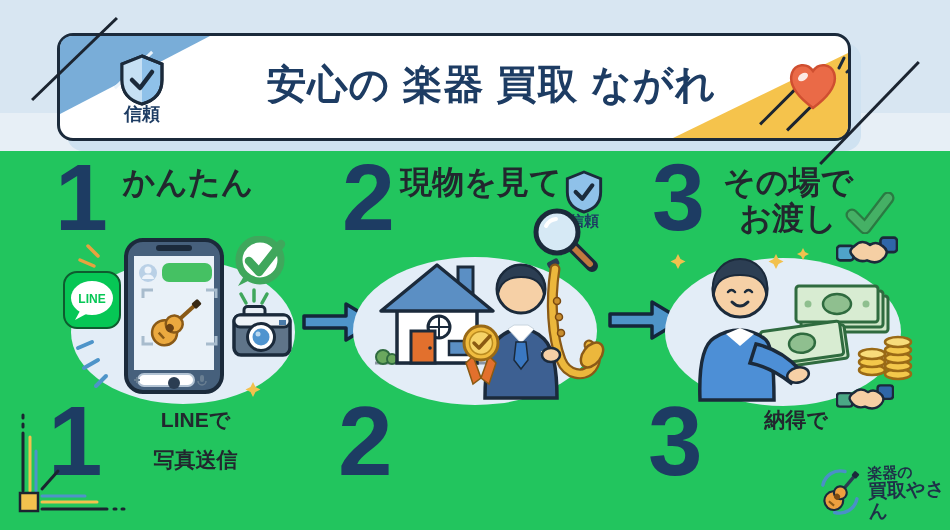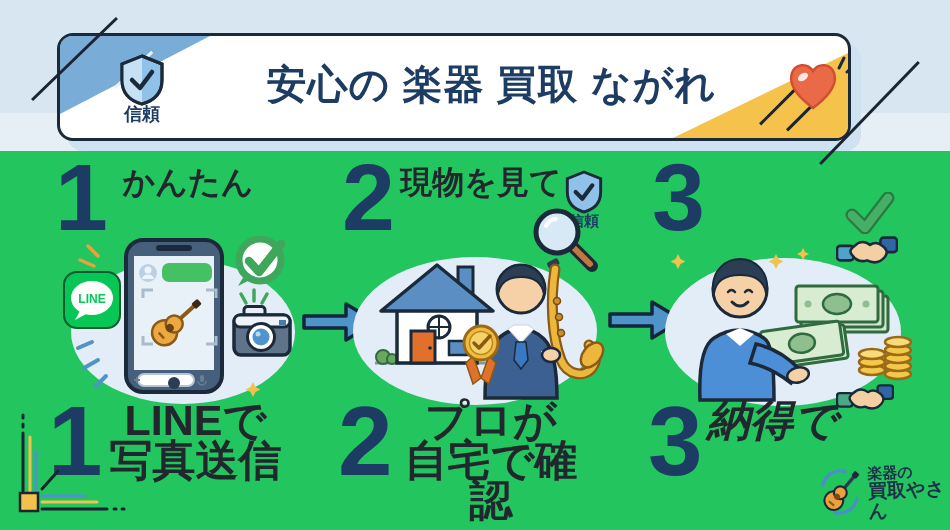--- a/index.html
+++ b/index.html
@@ -22,21 +22,21 @@
     text-align:center;font-size:40px;font-weight:bold;color:#1d3c63;letter-spacing:1px;white-space:nowrap;}
   .trust{position:absolute;text-align:center;font-weight:bold;color:#1d3c63;}
 
   
   .num{position:absolute;font-weight:bold;color:#1d3c63;line-height:1;}
   .num-top{font-size:95px;}
   .num-bot{font-size:98px;}
   .step-heading{position:absolute;font-weight:bold;color:#22272e;text-align:center;
     font-size:32px;line-height:36px;}
   .step-caption{position:absolute;font-weight:bold;color:#22272e;text-align:center;
-    font-size:43px;line-height:40px;}
+    font-size:21px;line-height:40px;}
 
   .abs{position:absolute;}
 
   
   .logo{position:absolute;left:816px;top:464px;display:flex;align-items:center;gap:4px;}
   .logo-text{font-weight:bold;color:#1e3048;line-height:1.05;transform:rotate(-2deg);}
   .logo-line1{font-size:15px;}
   .logo-line2{font-size:19px;}
 </style>
 </head>
@@ -224,30 +224,30 @@
       <path d="M210 26 C205 58 207 94 216 117 C222 132 239 135 247 125 C253 117 251 106 244 102" fill="none" stroke="#ecb73c" stroke-width="6.5" stroke-linecap="round"></path>
       <ellipse cx="247" cy="112" rx="9" ry="14" fill="#ecb73c" stroke="#8a5a17" stroke-width="2.5" transform="rotate(38 247 112)"></ellipse>
       <circle cx="212" cy="58" r="3.5" fill="#c98e2d" stroke="#7a4a12" stroke-width="1.5"></circle>
       <circle cx="214" cy="74" r="3.5" fill="#c98e2d" stroke="#7a4a12" stroke-width="1.5"></circle>
       <circle cx="216" cy="90" r="3.5" fill="#c98e2d" stroke="#7a4a12" stroke-width="1.5"></circle>
       <ellipse cx="206" cy="112" rx="9" ry="7" fill="#f6d0a6" stroke="#1b2a3b" stroke-width="2.5"></ellipse>
     </g>
   </svg>
 
   <div class="num num-bot" style="left:338px;top:392px;">2</div>
-  <div class="step-caption" style="left:396px;top:400px;width:190px;">
-    <div>プロが</div>
-    <div>自宅で確認</div>
-  </div>
 
   <svg class="abs" style="left:606px;top:294px;" width="80" height="52" viewBox="0 0 80 52">
     <path d="M4 20 H46 V8 L76 26 L46 44 V32 H4 Z" fill="#4e94c9" stroke="#14263b" stroke-width="3.5" stroke-linejoin="round"></path>
   </svg>
 
   <div class="num num-top" style="left:652px;top:150px;">3</div>
+  <div class="step-heading" style="left:703px;top:164px;width:170px;">
+    <div>その場で</div>
+    <div>お渡し</div>
+  </div>
 
   <svg class="abs" style="left:845px;top:192px;" width="50" height="42" viewBox="0 0 50 42">
     <path d="M7 23 L20 36 L43 6" fill="none" stroke="#2a7a42" stroke-width="13" stroke-linecap="round" stroke-linejoin="round"></path>
     <path d="M7 23 L20 36 L43 6" fill="none" stroke="#45b065" stroke-width="8.5" stroke-linecap="round" stroke-linejoin="round"></path>
   </svg>
 
   <svg class="abs" style="left:836px;top:228px;" width="62" height="42" viewBox="0 0 60 40">
     <rect x="1" y="17" width="16" height="14" rx="3" fill="#4fa3c9" stroke="#1b2a3b" stroke-width="2.5"></rect>
     <rect x="43" y="9" width="16" height="14" rx="3" fill="#2f66a8" stroke="#1b2a3b" stroke-width="2.5"></rect>
     <path d="M15 25 q6 9 15 6 q10 5 17 -3 q5 -6 -2 -11 q-6 -5 -12 -1 q-8 -6 -15 1 q-6 4 -3 8 Z" fill="#f5cfa4" stroke="#1b2a3b" stroke-width="2.5" stroke-linejoin="round"></path>
@@ -304,21 +304,21 @@
     </g>
   </svg>
 
   <svg class="abs" style="left:836px;top:374px;" width="58" height="44" viewBox="0 0 60 40">
     <rect x="1" y="17" width="16" height="14" rx="3" fill="#4aa885" stroke="#1b2a3b" stroke-width="2.5"></rect>
     <rect x="43" y="9" width="16" height="14" rx="3" fill="#2f66a8" stroke="#1b2a3b" stroke-width="2.5"></rect>
     <path d="M15 25 q6 9 15 6 q10 5 17 -3 q5 -6 -2 -11 q-6 -5 -12 -1 q-8 -6 -15 1 q-6 4 -3 8 Z" fill="#f5cfa4" stroke="#1b2a3b" stroke-width="2.5" stroke-linejoin="round"></path>
   </svg>
 
   <div class="num num-bot" style="left:648px;top:392px;">3</div>
-  <div class="step-caption" style="left:682px;top:400px;width:180px;font-style:italic;">
+  <div class="step-caption" style="left:706px;top:400px;width:180px;">
     <div>納得で</div>
   </div>
 
   <svg class="abs" style="left:5px;top:404px;" width="130" height="122" viewBox="0 0 130 122">
     <g stroke="#1b2430" stroke-width="3" stroke-linecap="round">
       <line x1="18" y1="11" x2="18" y2="14"></line>
         <line x1="18" y1="20" x2="18" y2="23"></line>
       <line x1="18" y1="29" x2="18" y2="87"></line>
       <line x1="37" y1="85" x2="53" y2="67"></line>
       <line x1="37" y1="105" x2="102" y2="105"></line>

